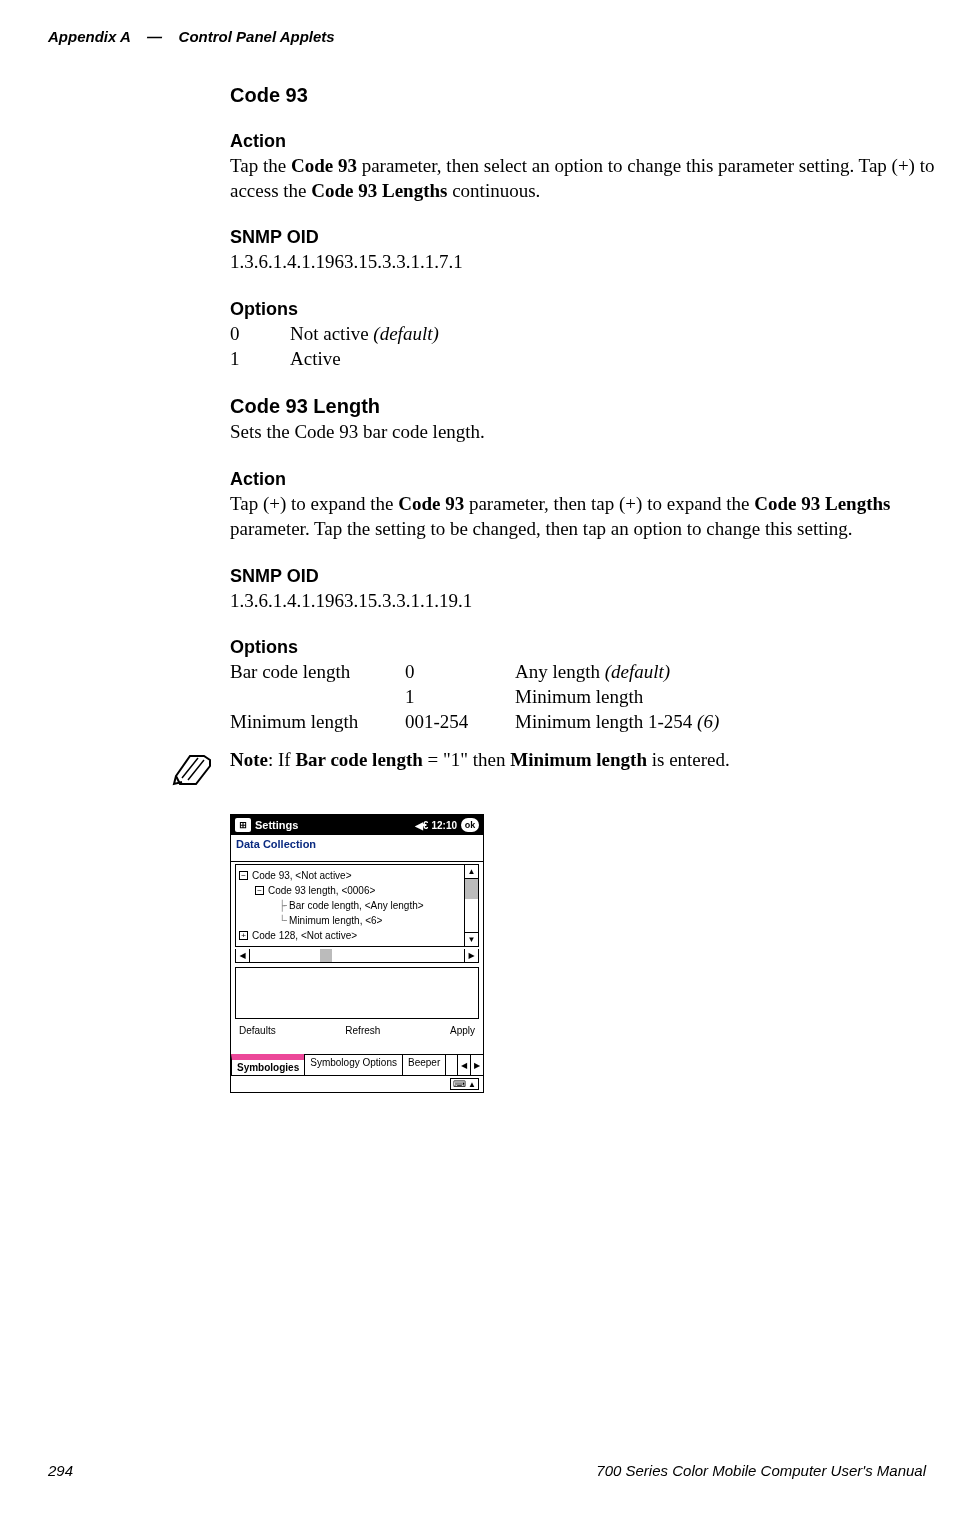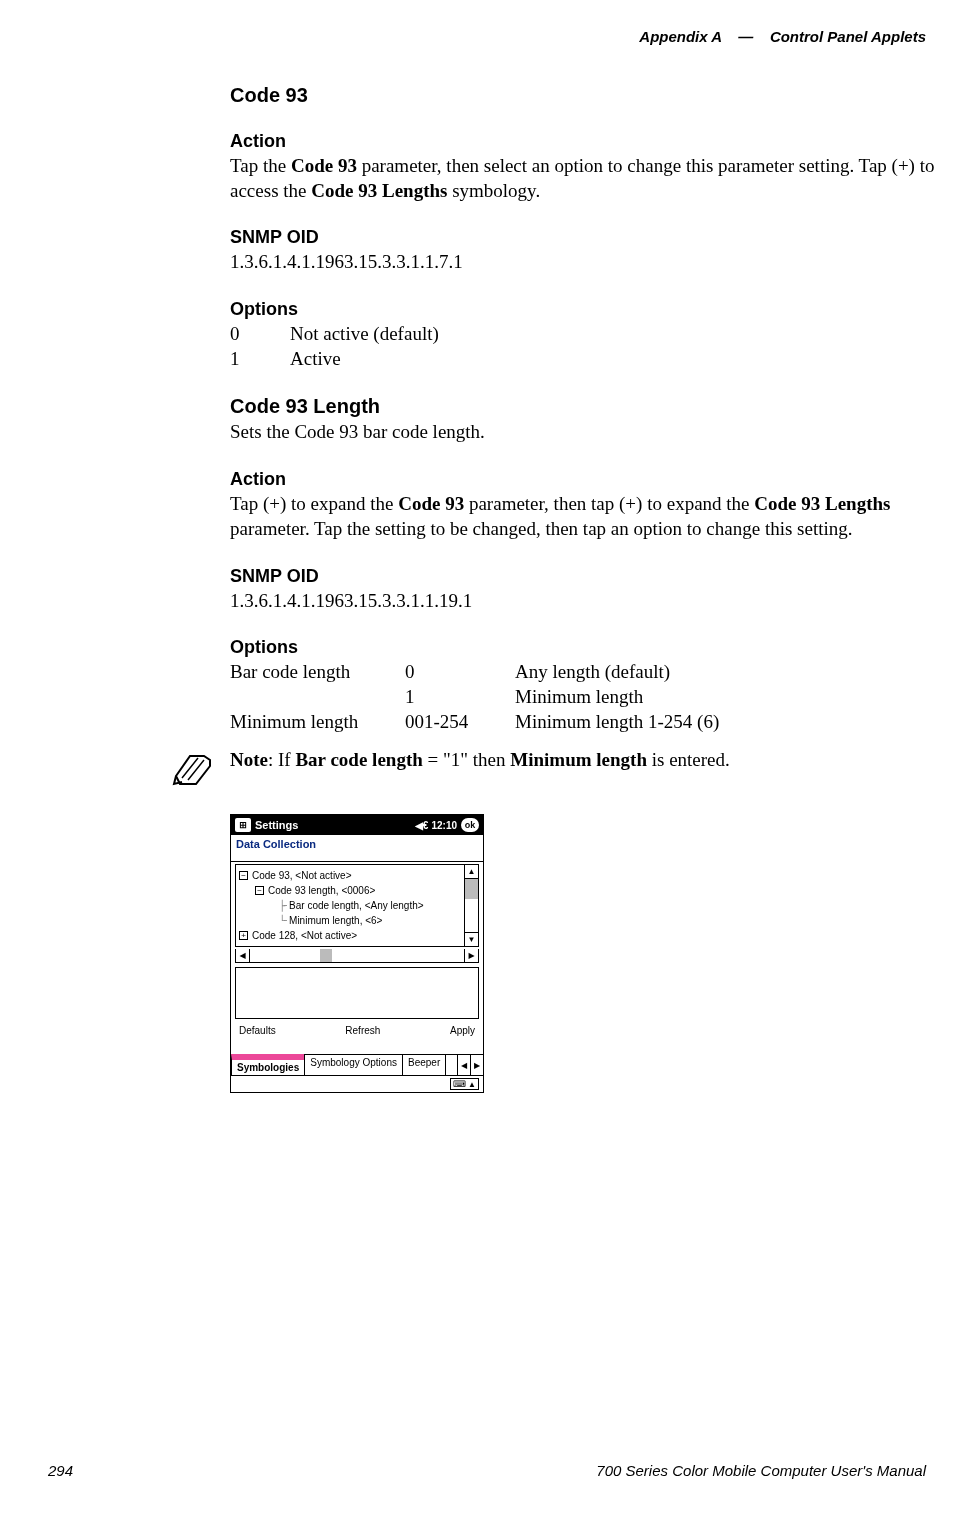--- a/index.html
+++ b/index.html
@@ -8,26 +8,25 @@
       height: 1521px;
       background: white;
       font-family: Georgia, 'Times New Roman', serif;
       position: relative;
       color: #000;
     }
     .header {
       position: absolute;
       top: 28px;
       left: 48px;
-      right: 48px;
+      right: 60px;
       font-family: Arial, Helvetica, sans-serif;
       font-weight: bold;
       font-style: italic;
       font-size: 15px;
-      text-align: right;
     }
     .content {
       position: absolute;
       top: 78px;
       left: 230px;
       right: 20px;
     }
     .h-bold {
       font-family: Arial, Helvetica, sans-serif;
       font-weight: bold;
@@ -43,21 +42,21 @@
       margin-bottom: 2px;
     }
     .para {
       font-size: 19px;
       line-height: 1.3;
     }
     .opts-row { display: flex; font-size: 19px; line-height: 1.3; }
     .opt-col1 { width: 60px; }
     .opt-col2 { }
     .table3 { display: grid; grid-template-columns: 175px 110px auto; font-size: 19px; line-height: 1.3; }
-    .italic { }
+    .italic { font-style: italic; }
     .note-row { display: flex; margin-top: 14px; align-items: flex-start; }
     .note-icon { width: 46px; flex-shrink: 0; margin-left: -60px; margin-right: 14px; }
     .note-text { font-size: 19px; line-height: 1.3; }
     .device {
       margin-top: 22px;
       width: 254px;
       border: 1px solid #000;
       font-family: Verdana, Arial, sans-serif;
       font-size: 10px;
       background: white;
@@ -178,21 +177,21 @@
   &nbsp;&nbsp;
   <span>Control Panel Applets</span>
 </div>
 
 <div class="content">
 
   <div class="h-bold">Code 93</div>
 
   <div class="h-sub">Action</div>
   <div class="para">
-    <span>Tap the </span><b>Code 93</b><span> parameter, then select an option to change this parameter setting. Tap (+) to access the </span><b>Code 93 Lengths</b><span> symbology.</span>
+    <span>Tap the </span><b>Code 93</b><span> parameter, then select an option to change this parameter setting. Tap (+) to access the </span><b>Code 93 Lengths</b><span> continuous.</span>
   </div>
 
   <div class="h-sub">SNMP OID</div>
   <div class="para">1.3.6.1.4.1.1963.15.3.3.1.1.7.1</div>
 
   <div class="h-sub">Options</div>
   <div class="opts-row">
     <div class="opt-col1">0</div>
     <div class="opt-col2"><span>Not active </span><span class="italic">(default)</span></div>
   </div>

